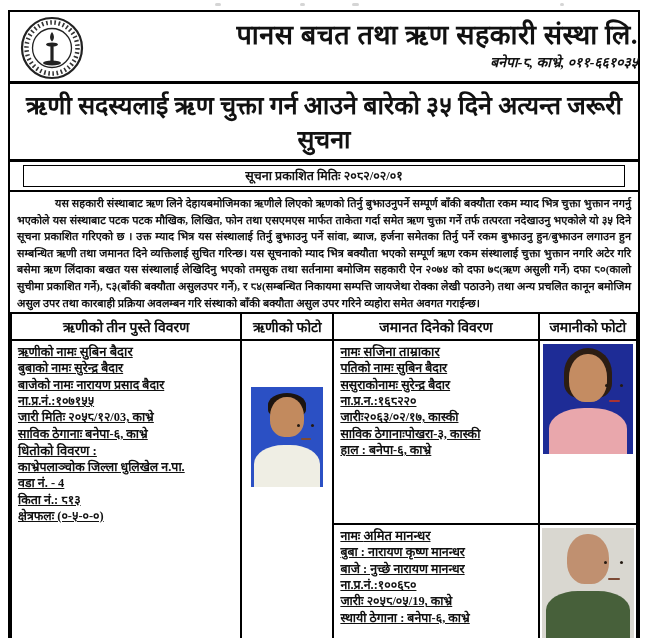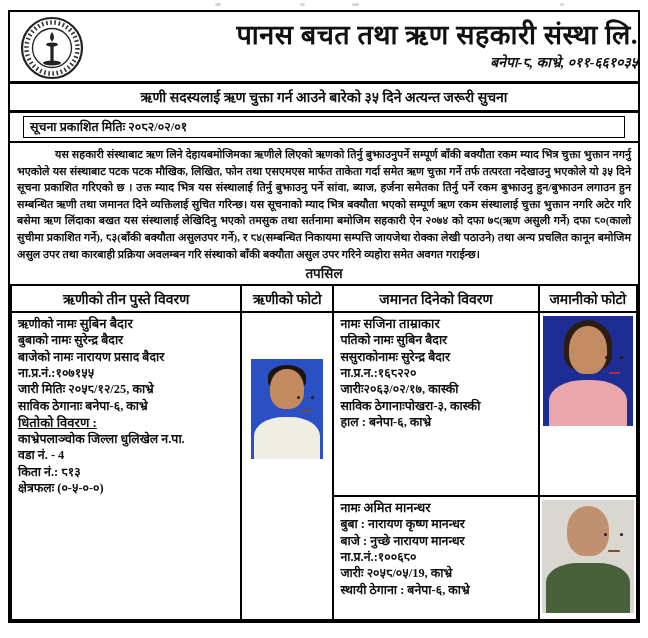--- a/index.html
+++ b/index.html
@@ -38,28 +38,29 @@
     line-height: 36px;
   }
   .org-address {
     font-size: 14px; font-weight: 700; line-height: 20px; font-style: italic;
   }
 
   
   .title-band {
     border-bottom: 3px solid #000;
     text-align: center;
-    font-size: 14px; font-weight: 800;
+    font-size: 25px; font-weight: 800;
     padding: 3px 4px 4px;
   }
 
   
   .date-section { border-bottom: 2px solid #000; padding: 3px 13px; }
   .date-box {
     border: 1.5px solid #000;
+    text-align: center;
     font-size: 12.5px; font-weight: 700;
     padding: 1px 6px 2px;
   }
 
   
   .notice-body {
     padding: 3px 7px 1px;
     font-size: 11px;
     font-weight: 600;
     line-height: 16.6px;
@@ -85,21 +86,21 @@
   table.schedule th {
     font-size: 14px; font-weight: 800;
     padding: 3px 2px;
     text-align: center;
   }
   col.c1 { width: 36.8%; } col.c2 { width: 14.7%; }
   col.c3 { width: 32.8%; } col.c4 { width: 15.7%; }
   td.details { padding: 3px 6px; }
   .row-g1 { height: 184px; }
   .row-g2 { height: 119px; }
-  .line { font-size: 12.4px; font-weight: 600; line-height: 16.3px; }
+  .line { font-size: 12.4px; font-weight: 600; line-height: 16.3px; text-decoration: underline; }
   .person-name { font-weight: 800; font-size: 13px; }
   .sub-heading { font-weight: 800; font-size: 13px; text-decoration: underline; line-height: 17px; }
   td.photo-cell { padding: 2px; text-align: center; }
 
   
   .photo { position: relative; overflow: hidden; display: inline-block; }
   .photo .head { position: absolute; border-radius: 48% 48% 42% 42%; }
   .photo .hair { position: absolute; border-radius: 50% 50% 30% 30%; }
   .photo .shirt { position: absolute; bottom: 0; border-radius: 45% 45% 0 0; }
   .photo .eyes { position: absolute; width: 3px; height: 3px; border-radius: 50%; background: #241a12; }
@@ -154,21 +155,20 @@
   </div>
 
   <div class="title-band">ऋणी सदस्यलाई ऋण चुक्ता गर्न आउने बारेको ३५ दिने अत्यन्त जरूरी सुचना</div>
 
   <div class="date-section">
     <div class="date-box">सूचना प्रकाशित मितिः २०८२/०२/०१</div>
   </div>
 
   <div class="notice-body">यस सहकारी संस्थाबाट ऋण लिने देहायबमोजिमका ऋणीले लिएको ऋणको तिर्नु बुझाउनुपर्ने सम्पूर्ण बाँकी बक्यौता रकम म्याद भित्र चुक्ता भुक्तान नगर्नु भएकोले यस संस्थाबाट पटक पटक मौखिक, लिखित, फोन तथा एसएमएस मार्फत ताकेता गर्दा समेत ऋण चुक्ता गर्ने तर्फ तत्परता नदेखाउनु भएकोले यो ३५ दिने सूचना प्रकाशित गरिएको छ । उक्त म्याद भित्र यस संस्थालाई तिर्नु बुझाउनु पर्ने सांवा, ब्याज, हर्जना समेतका तिर्नु पर्ने रकम बुझाउनु हुन/बुझाउन लगाउन हुन सम्बन्धित ऋणी तथा जमानत दिने व्यक्तिलाई सुचित गरिन्छ। यस सूचनाको म्याद भित्र बक्यौता भएको सम्पूर्ण ऋण रकम संस्थालाई चुक्ता भुक्तान नगरि अटेर गरि बसेमा ऋण लिंदाका बखत यस संस्थालाई लेखिदिनु भएको तमसुक तथा सर्तनामा बमोजिम सहकारी ऐन २०७४ को दफा ७९(ऋण असुली गर्ने) दफा ८०(कालो सुचीमा प्रकाशित गर्ने), ८३(बाँकी बक्यौता असुलउपर गर्ने), र ८४(सम्बन्धित निकायमा सम्पत्ति जायजेथा रोक्का लेखी पठाउने) तथा अन्य प्रचलित कानून बमोजिम असुल उपर तथा कारबाही प्रक्रिया अवलम्बन गरि संस्थाको बाँकी बक्यौता असुल उपर गरिने व्यहोरा समेत अवगत गराईन्छ।</div>
 
-  <div class="tapasil">तपसिल</div>
 
   <table class="schedule">
     <colgroup>
         <col class="c1">
         <col class="c2">
         <col class="c3">
         <col class="c4">
       </colgroup>
     <tbody>
         <tr>
@@ -176,21 +176,21 @@
       <th>ऋणीको फोटो</th>
       <th>जमानत दिनेको विवरण</th>
       <th>जमानीको फोटो</th>
     </tr>
     <tr class="row-g1">
       <td class="details" rowspan="2">
         <div class="line"><span>ऋणीको नामः </span><span class="person-name">सुबिन बैदार</span></div>
         <div class="line">बुबाको नामः सुरेन्द्र बैदार</div>
         <div class="line">बाजेको नामः नारायण प्रसाद बैदार</div>
         <div class="line">ना.प्र.नं.:१०७१५५</div>
-        <div class="line">जारी मितिः २०५८/१२/25, काभ्रे</div>
+        <div class="line">जारी मितिः २०५८/१२/03, काभ्रे</div>
         <div class="line">साविक ठेगानाः बनेपा-६, काभ्रे</div>
         <div class="sub-heading">धितोको विवरण :</div>
         <div class="line">काभ्रेपलाञ्चोक जिल्ला धुलिखेल न.पा.</div>
         <div class="line">वडा नं. - 4</div>
         <div class="line">किता नं.: ८१३</div>
         <div class="line">क्षेत्रफलः (०-५-०-०)</div>
       </td>
       <td class="photo-cell" rowspan="2">
         <div class="photo photo-borrower" style="background: rgb(43, 80, 196);">
           <div class="hair" style="background: rgb(28, 20, 15);"></div>

